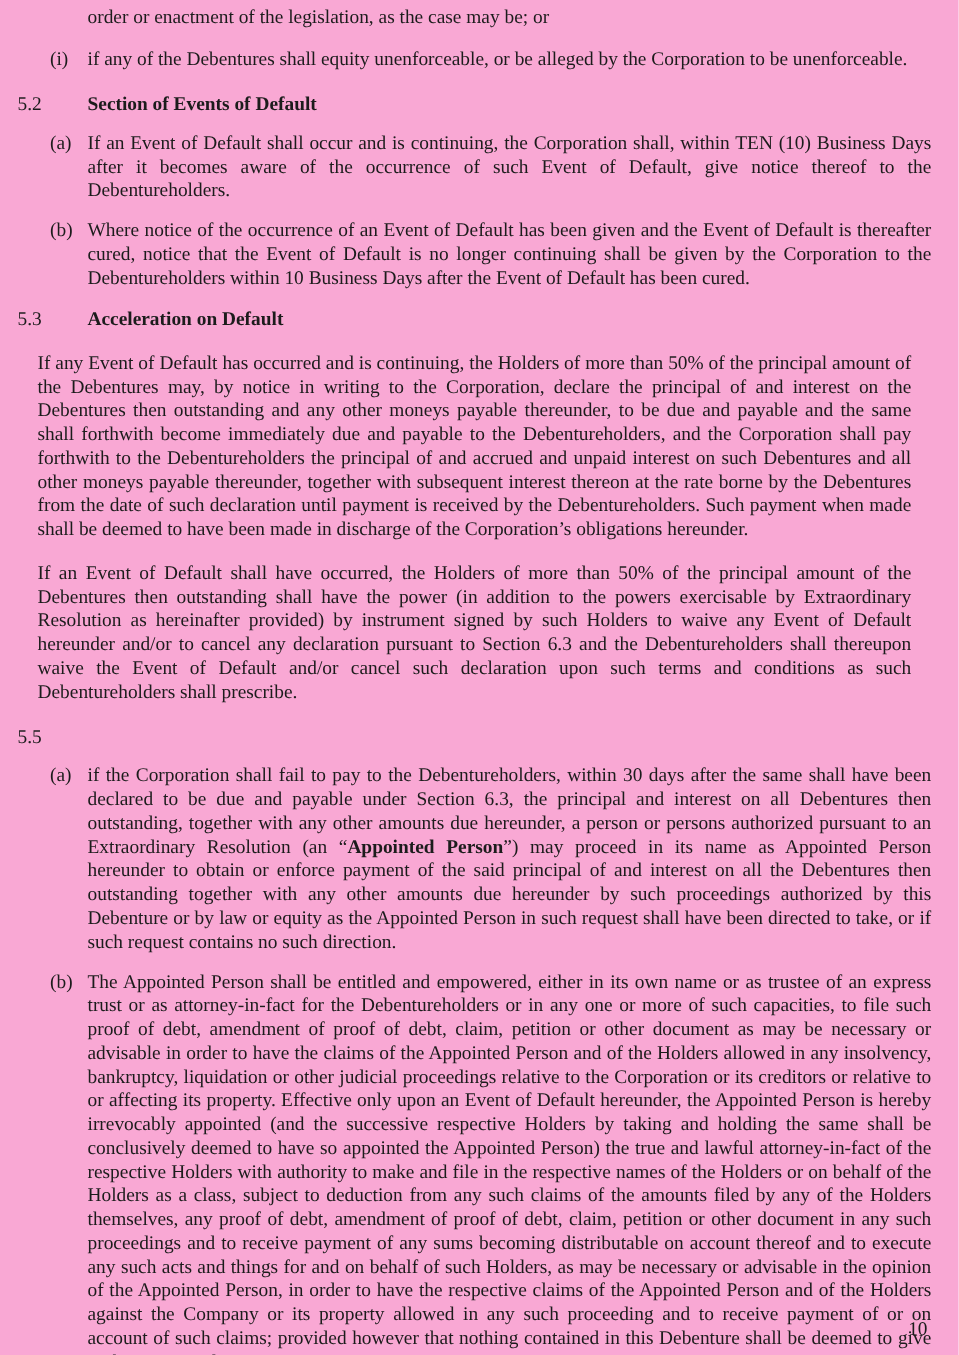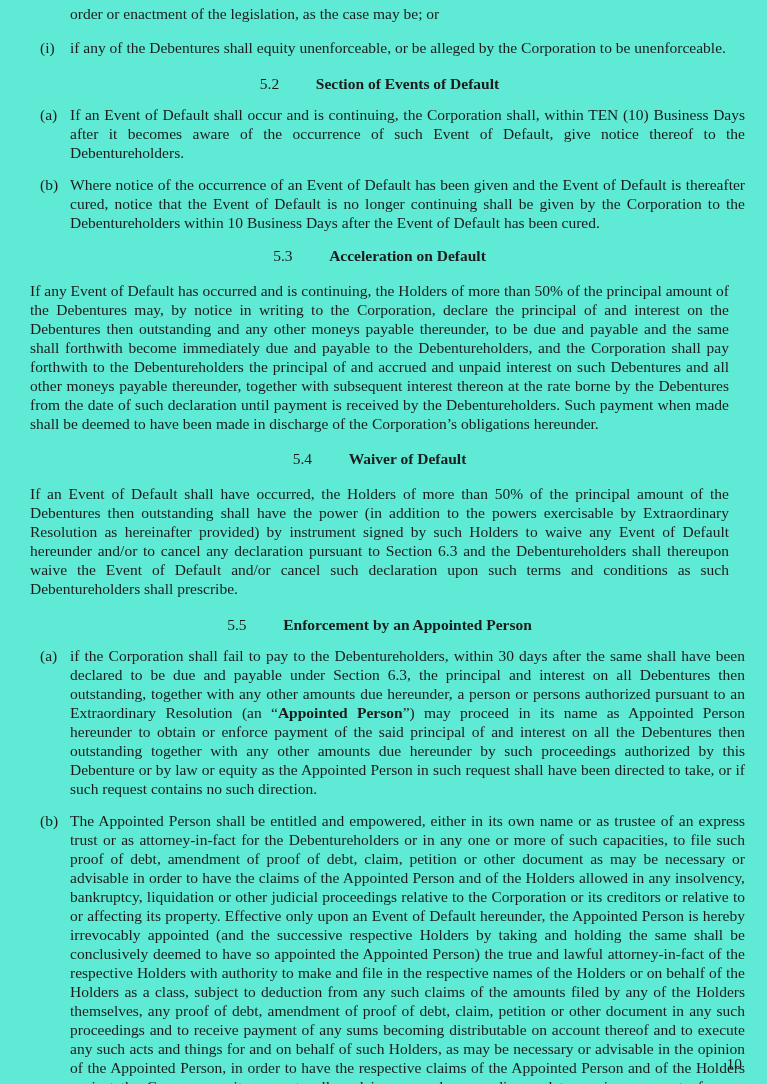--- a/index.html
+++ b/index.html
@@ -1,21 +1,21 @@
 <!DOCTYPE html>
 <html><head>
 <meta charset="utf-8">
 <style>
   html, body { margin: 0; padding: 0; background: #ffffff; }
   .page {
     position: relative;
     width: 767px;
     height: 1084px;
     box-sizing: border-box;
-    background: #5eead4;
+    background: #f9a8d4;
     color: #1c1c1c;
     font-family: "Liberation Serif", serif;
     font-size: 15.5px;
     line-height: 19px;
     padding: 4px 22px 0 14px;
     overflow: hidden;
   }
   p { margin: 0; text-align: justify; }
   .cont-line { padding-left: 56px; text-align: left; }
   .item {
@@ -25,21 +25,20 @@
   }
   .item .marker {
     position: absolute;
     left: 26px;
     top: 0;
   }
   .section-head {
     display: flex;
     margin-top: 17px;
     margin-bottom: 12px;
-    justify-content: center;
   }
   .section-head .num { width: 56px; flex: none; font-weight: normal; }
   .section-head .title { font-weight: bold; }
   .head-tight { margin-bottom: 1px; margin-top: 14px; }
   .body-para { margin: 16px; }
   .bold { font-weight: bold; }
   .page-number {
     position: absolute;
     top: 1054px;
     right: 25px;
@@ -70,29 +69,24 @@
     <span class="marker">(b)</span>
     <p>Where notice of the occurrence of an Event of Default has been given and the Event of Default is thereafter cured, notice that the Event of Default is no longer continuing shall be given by the Corporation to the Debentureholders within 10 Business Days after the Event of Default has been cured.</p>
   </div>
 
   <div class="section-head head-tight">
     <span class="num">5.3</span>
     <span class="title">Acceleration on Default</span>
   </div>
   <p class="body-para">If any Event of Default has occurred and is continuing, the Holders of more than 50% of the principal amount of the Debentures may, by notice in writing to the Corporation, declare the principal of and interest on the Debentures then outstanding and any other moneys payable thereunder, to be due and payable and the same shall forthwith become immediately due and payable to the Debentureholders, and the Corporation shall pay forthwith to the Debentureholders the principal of and accrued and unpaid interest on such Debentures and all other moneys payable thereunder, together with subsequent interest thereon at the rate borne by the Debentures from the date of such declaration until payment is received by the Debentureholders. Such payment when made shall be deemed to have been made in discharge of the Corporation’s obligations hereunder.</p>
 
-  <div class="section-head head-tight" style="margin-top:15px">
-    <span class="num">5.4</span>
-    <span class="title">Waiver of Default</span>
-  </div>
   <p class="body-para">If an Event of Default shall have occurred, the Holders of more than 50% of the principal amount of the Debentures then outstanding shall have the power (in addition to the powers exercisable by Extraordinary Resolution as hereinafter provided) by instrument signed by such Holders to waive any Event of Default hereunder and/or to cancel any declaration pursuant to Section 6.3 and the Debentureholders shall thereupon waive the Event of Default and/or cancel such declaration upon such terms and conditions as such Debentureholders shall prescribe.</p>
 
   <div class="section-head">
     <span class="num">5.5</span>
-    <span class="title">Enforcement by an Appointed Person</span>
   </div>
   <div class="item" style="margin-top:11px">
     <span class="marker">(a)</span>
     <p><span>if the Corporation shall fail to pay to the Debentureholders, within 30 days after the same shall have been declared to be due and payable under Section 6.3, the principal and interest on all Debentures then outstanding, together with any other amounts due hereunder, a person or persons authorized pursuant to an Extraordinary Resolution (an “</span><span class="bold">Appointed Person</span><span>”) may proceed in its name as Appointed Person hereunder to obtain or enforce payment of the said principal of and interest on all the Debentures then outstanding together with any other amounts due hereunder by such proceedings authorized by this Debenture or by law or equity as the Appointed Person in such request shall have been directed to take, or if such request contains no such direction.</span></p>
   </div>
   <div class="item">
     <span class="marker">(b)</span>
     <p>The Appointed Person shall be entitled and empowered, either in its own name or as trustee of an express trust or as attorney-in-fact for the Debentureholders or in any one or more of such capacities, to file such proof of debt, amendment of proof of debt, claim, petition or other document as may be necessary or advisable in order to have the claims of the Appointed Person and of the Holders allowed in any insolvency, bankruptcy, liquidation or other judicial proceedings relative to the Corporation or its creditors or relative to or affecting its property. Effective only upon an Event of Default hereunder, the Appointed Person is hereby irrevocably appointed (and the successive respective Holders by taking and holding the same shall be conclusively deemed to have so appointed the Appointed Person) the true and lawful attorney-in-fact of the respective Holders with authority to make and file in the respective names of the Holders or on behalf of the Holders as a class, subject to deduction from any such claims of the amounts filed by any of the Holders themselves, any proof of debt, amendment of proof of debt, claim, petition or other document in any such proceedings and to receive payment of any sums becoming distributable on account thereof and to execute any such acts and things for and on behalf of such Holders, as may be necessary or advisable in the opinion of the Appointed Person, in order to have the respective claims of the Appointed Person and of the Holders against the Company or its property allowed in any such proceeding and to receive payment of or on account of such claims; provided however that nothing contained in this Debenture shall be deemed to give to the Appointed</p>
   </div>
 

